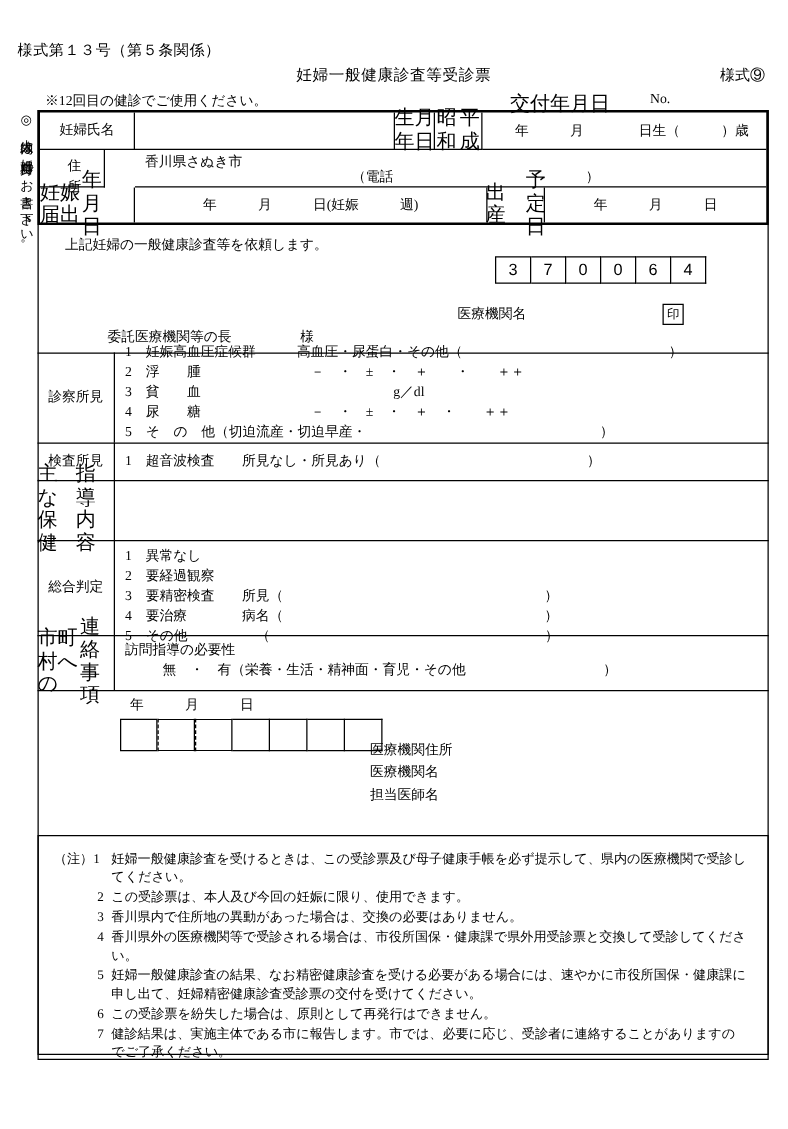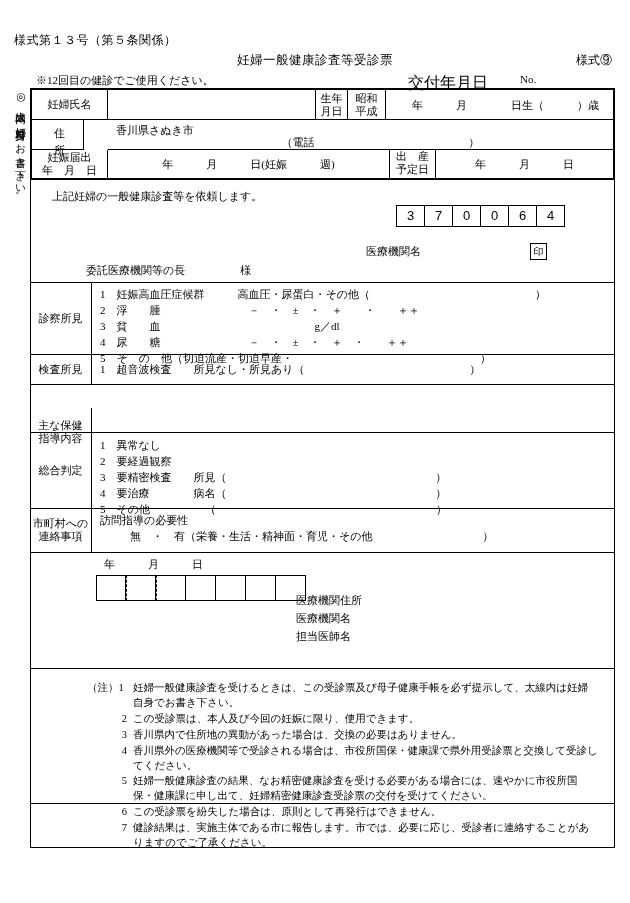--- a/index.html
+++ b/index.html
@@ -106,25 +106,25 @@
     align-items: center;
     justify-content: center;
     text-align: center;
   }
   .cell-text {
     font-size: 11px;
     line-height: 1.5;
   }
   .lbl-v2 {
     display: flex;
-    flex-direction: column;
+    flex-direction: row;
     align-items: center;
     justify-content: center;
     line-height: 1.15;
-    font-size: 11px;
+    font-size: 16px;
   }
   .code-boxes {
     position: absolute;
     display: flex;
   }
   .code-boxes div {
     width: 27px;
     height: 20px;
     border: 1px solid #000;
     border-left: none;
@@ -154,24 +154,23 @@
     border-left: none;
     box-sizing: border-box;
   }
   .mcode-boxes div:first-child { border-left: 1px solid #000; }
   .mcode-boxes div.dashed { border-left: 1px dashed #000; }
   .notes-box {
     position: absolute;
     left: 30px;
     top: 668px;
     width: 585px;
-    height: 136px;
-    border: 1px solid #000;
-    box-sizing: border-box;
-    padding-left: 44px;
+    height: 176px;
+    border: 1px solid #000;
+    box-sizing: border-box;
   }
   .note-row {
     display: flex;
     font-size: 10.5px;
     line-height: 1.42;
     margin-bottom: 1px;
   }
   .note-num {
     width: 40px;
     flex: none;
@@ -242,34 +241,34 @@
   </div>
 
   <div class="abs cell-text" style="left:366px;top:243px;">医療機関名</div>
   <div class="seal" style="left:530px;top:243px;">印</div>
 
   <div class="abs cell-text" style="left:58px;top:262px;margin-left:28px;">委託医療機関等の長　　　　　様</div>
 
   <div class="abs" style="left:30px;top:282px;width:585px;height:0;border-top:1px solid #000;"></div>
 
   <div class="abs br cell-label" style="left:30px;top:282px;width:62px;height:72px;">診察所見</div>
-  <div class="abs" style="left:92px;top:282px;width:523px;height:72px;padding:5px 16px 0 8px;">
+  <div class="abs" style="left:92px;top:270px;width:523px;height:72px;padding:5px 16px 0 8px;">
     <div class="row-line">1　妊娠高血圧症候群　　　高血圧・尿蛋白・その他（　　　　　　　　　　　　　　　）</div>
     <div class="row-line">2　浮　　腫　　　　　　　　－　・　±　・　＋　　・　　＋＋</div>
     <div class="row-line">3　貧　　血　　　　　　　　　　　　　　g／dl</div>
     <div class="row-line">4　尿　　糖　　　　　　　　－　・　±　・　＋　・　　＋＋</div>
     <div class="row-line">5　そ　の　他（切迫流産・切迫早産・　　　　　　　　　　　　　　　　　）</div>
   </div>
   <div class="abs" style="left:30px;top:354px;width:585px;height:0;border-top:1px solid #000;"></div>
 
   <div class="abs br cell-label" style="left:30px;top:354px;width:62px;height:30px;">検査所見</div>
   <div class="abs cell-text" style="left:92px;top:354px;width:523px;height:30px;padding:7px 0 0 8px;">1　超音波検査　　所見なし・所見あり（　　　　　　　　　　　　　　　）</div>
   <div class="abs" style="left:30px;top:384px;width:585px;height:0;border-top:1px solid #000;"></div>
 
-  <div class="abs br lbl-v2" style="left:30px;top:384px;width:62px;height:48px;margin-top:24px;">
+  <div class="abs br lbl-v2" style="left:30px;top:384px;width:62px;height:48px;">
     <span>主な保健</span>
     <span>指導内容</span>
   </div>
   <div class="abs cell-text" style="left:92px;top:384px;width:523px;height:48px;padding:6px 0 0 8px;"></div>
   <div class="abs" style="left:30px;top:432px;width:585px;height:0;border-top:1px solid #000;"></div>
 
   <div class="abs br cell-label" style="left:30px;top:432px;width:62px;height:76px;">総合判定</div>
   <div class="abs" style="left:92px;top:432px;width:523px;height:76px;padding:6px 0 0 8px;">
     <div class="row-line">1　異常なし</div>
     <div class="row-line">2　要経過観察</div>
@@ -303,21 +302,21 @@
   </div>
 
   <div class="abs cell-text" style="left:296px;top:592px;">医療機関住所</div>
   <div class="abs cell-text" style="left:296px;top:610px;">医療機関名</div>
   <div class="abs cell-text" style="left:296px;top:628px;">担当医師名</div>
 
   <div class="notes-box">
     <div style="padding:12px 16px 0 12px;">
       <div class="note-row">
         <div class="note-num first">（注）1</div>
-        <div class="note-body">妊婦一般健康診査を受けるときは、この受診票及び母子健康手帳を必ず提示して、太線内は妊婦自身でお書き下さい。</div>
+        <div class="note-body">妊婦一般健康診査を受けるときは、この受診票及び母子健康手帳を必ず提示して、県内の医療機関で受診してください。</div>
       </div>
       <div class="note-row">
         <div class="note-num">2</div>
         <div class="note-body">この受診票は、本人及び今回の妊娠に限り、使用できます。</div>
       </div>
       <div class="note-row">
         <div class="note-num">3</div>
         <div class="note-body">香川県内で住所地の異動があった場合は、交換の必要はありません。</div>
       </div>
       <div class="note-row">

